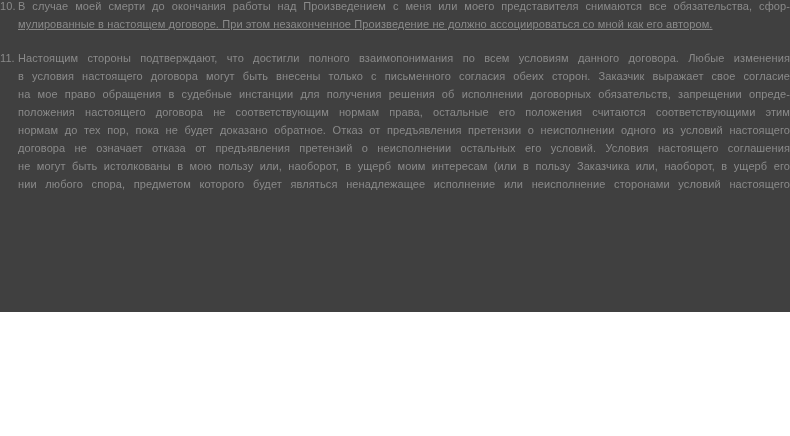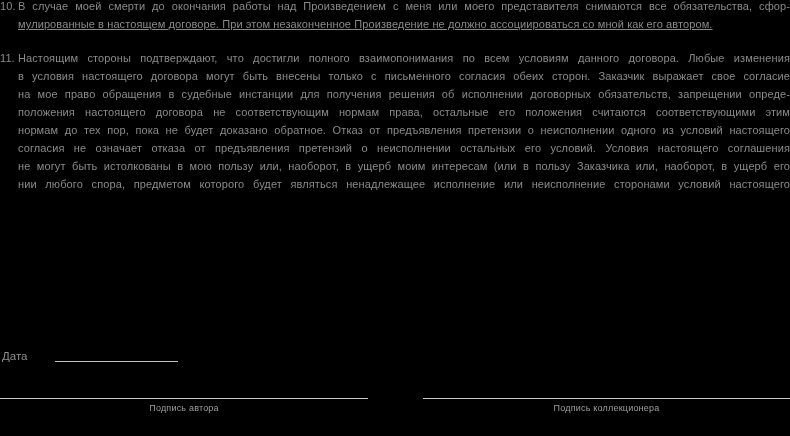--- a/index.html
+++ b/index.html
@@ -3,22 +3,22 @@
 <meta charset="utf-8">
 <style>
   html, body {
     margin: 0;
     padding: 0;
     background: #ffffff;
   }
   .page {
     position: relative;
     width: 790px;
-    height: 436px;
-    background: #000000;
+    height: 312px;
+    background: #404040;
     font-family: "Liberation Sans", sans-serif;
     color: #8a8a8a;
     overflow: hidden;
   }
   .clause {
     position: absolute;
     left: 0;
     width: 790px;
     display: flex;
     font-size: 11px;
@@ -102,21 +102,21 @@
   </div>
 
   <div class="clause" style="top:49px">
     <div class="num">11.</div>
     <div class="text">
       <div class="jline">Настоящим стороны подтверждают, что достигли полного взаимопонимания по всем условиям данного договора. Любые изменения</div>
       <div class="jline">в условия настоящего договора могут быть внесены только с письменного согласия обеих сторон. Заказчик выражает свое согласие</div>
       <div class="jline">на мое право обращения в судебные инстанции для получения решения об исполнении договорных обязательств, запрещении опреде-</div>
       <div class="jline">положения настоящего договора не соответствующим нормам права, остальные его положения считаются соответствующими этим</div>
       <div class="jline">нормам до тех пор, пока не будет доказано обратное. Отказ от предъявления претензии о неисполнении одного из условий настоящего</div>
-      <div class="jline">согласия не означает отказа от предъявления претензий о неисполнении остальных его условий. Условия настоящего соглашения</div>
+      <div class="jline">договора не означает отказа от предъявления претензий о неисполнении остальных его условий. Условия настоящего соглашения</div>
       <div class="jline">не могут быть истолкованы в мою пользу или, наоборот, в ущерб моим интересам (или в пользу Заказчика или, наоборот, в ущерб его</div>
       <div class="jline">нии любого спора, предметом которого будет являться ненадлежащее исполнение или неисполнение сторонами условий настоящего</div>
     </div>
   </div>
 
   <div class="date-row">
     <span>Дата</span>
     <span class="date-blank"></span>
   </div>
 

